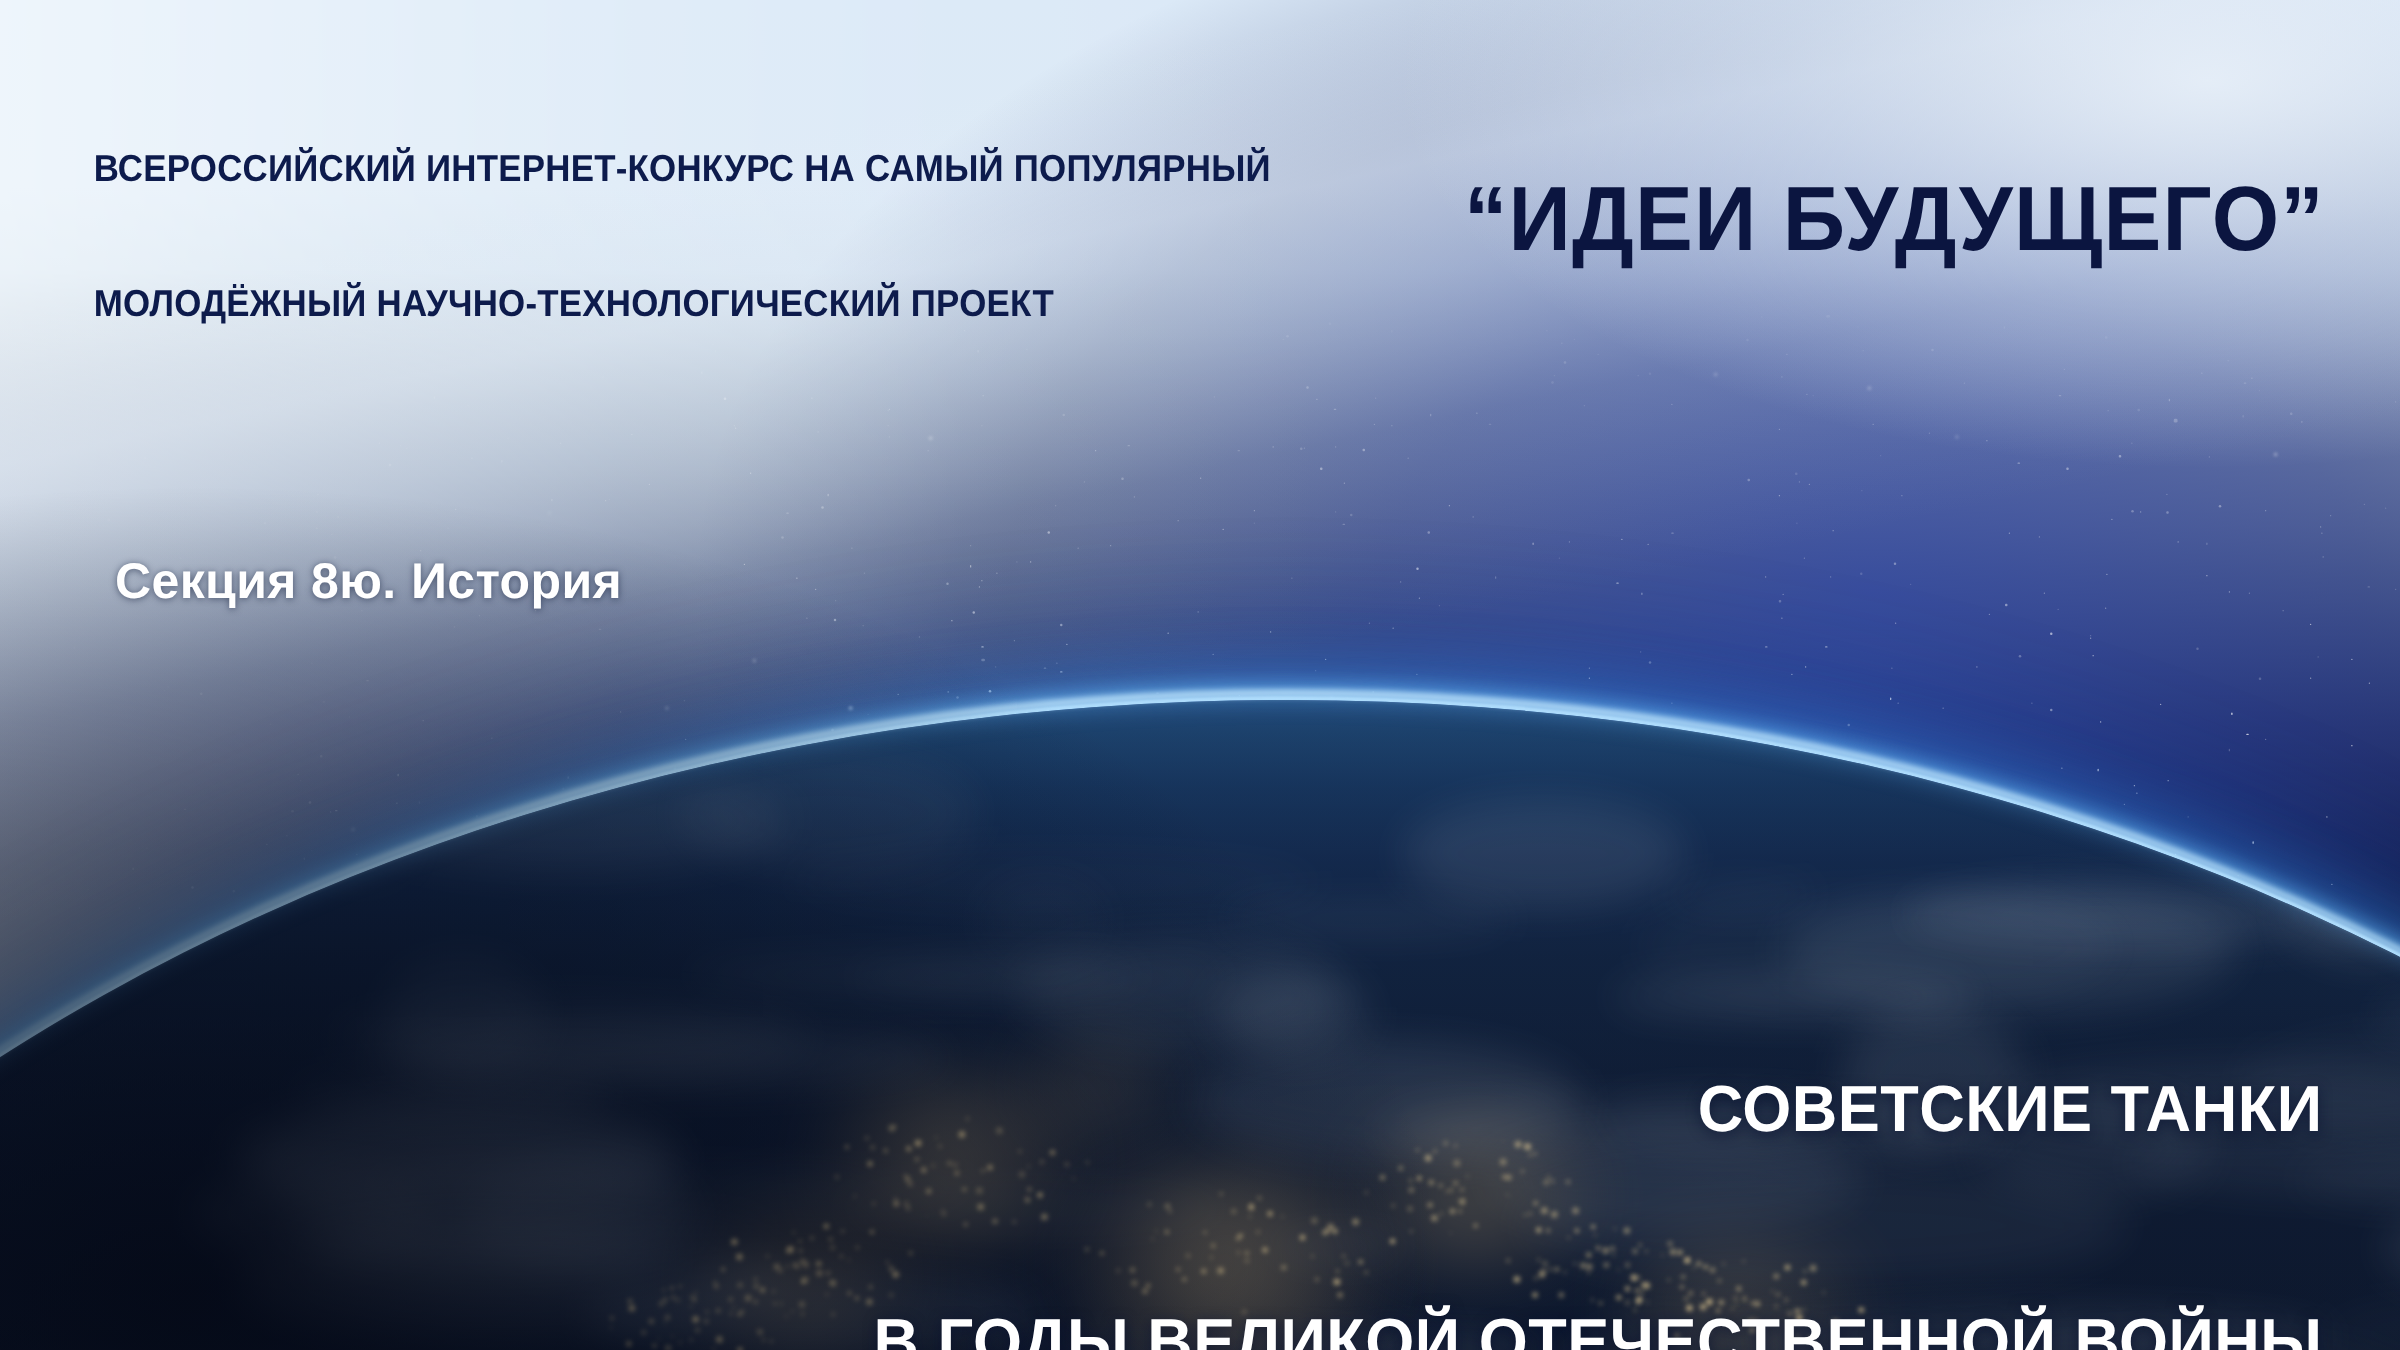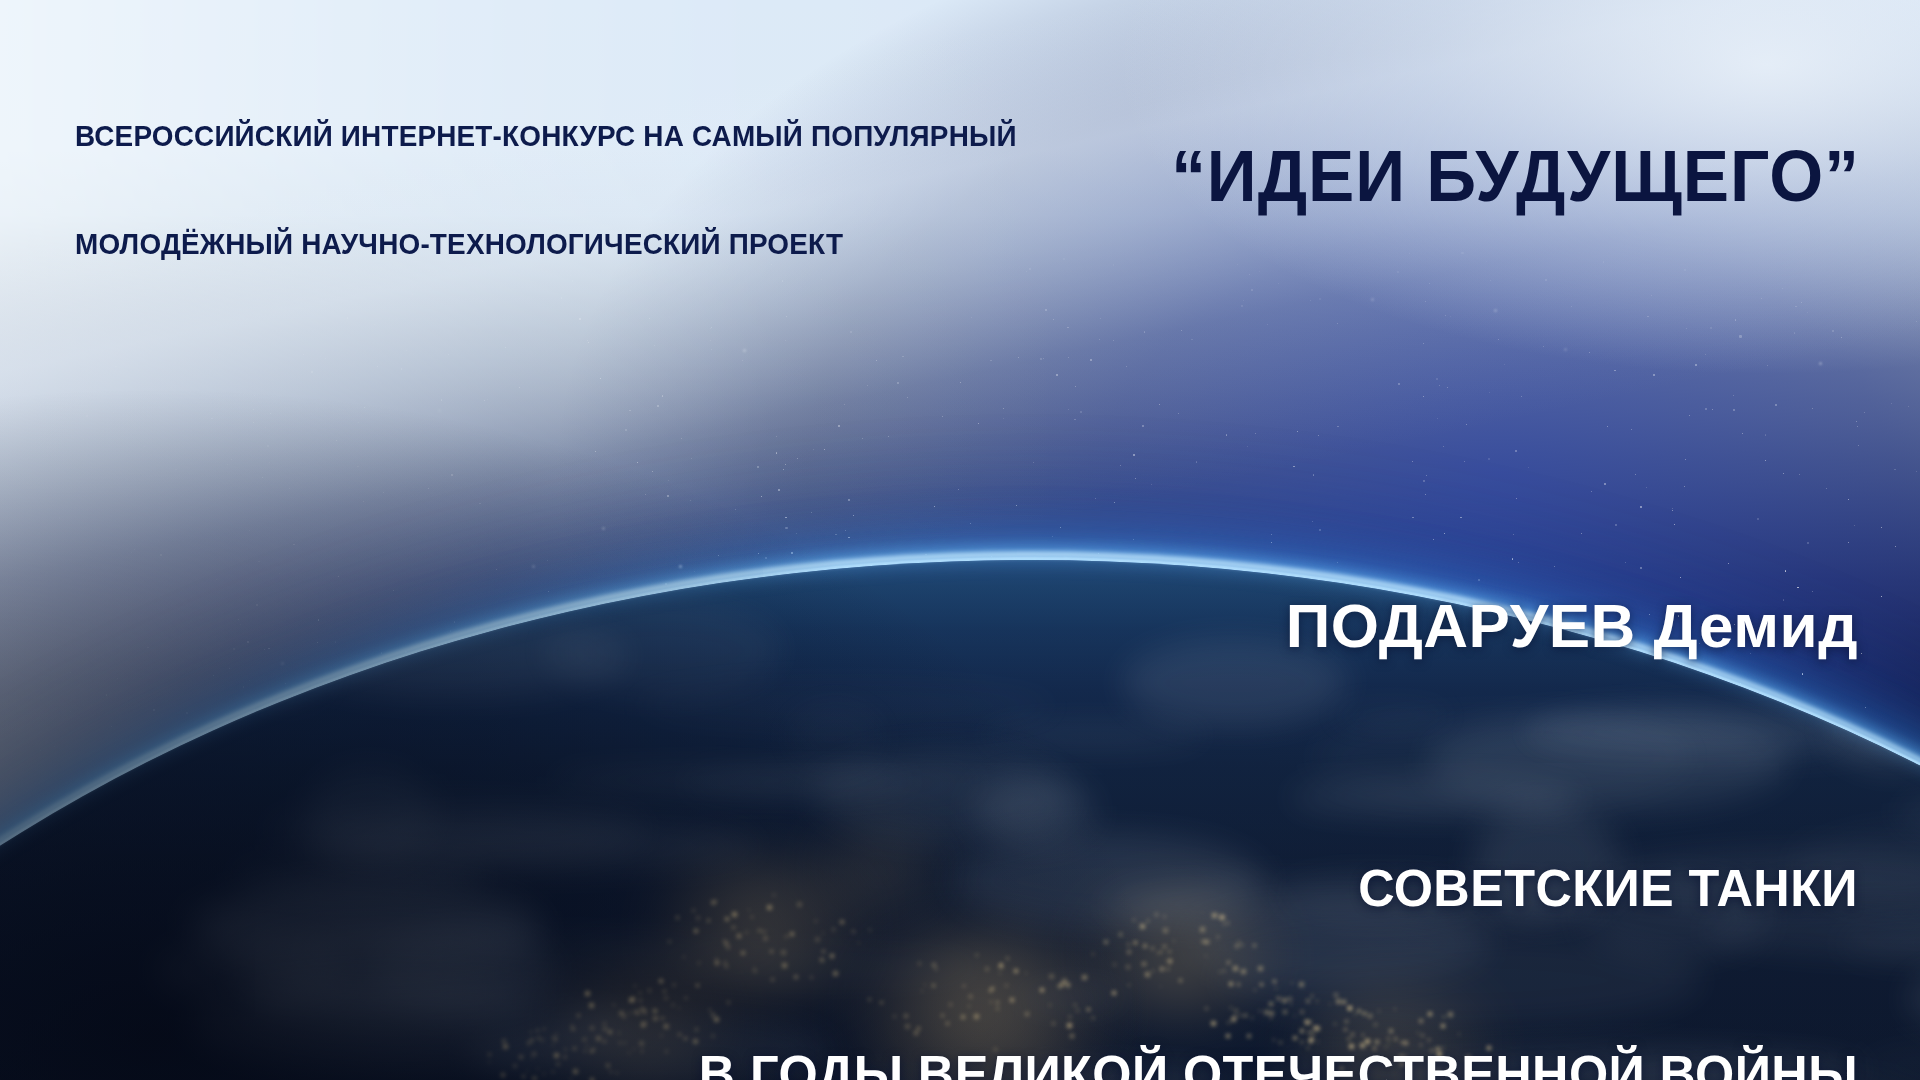--- a/index.html
+++ b/index.html
@@ -1455,21 +1455,21 @@
 
   <div class="bg-layer bg-vignette"></div>
 
   <div class="txt header-block">
     <span class="header-line">ВСЕРОССИЙСКИЙ ИНТЕРНЕТ-КОНКУРС НА САМЫЙ ПОПУЛЯРНЫЙ</span>
     <span class="header-line">МОЛОДЁЖНЫЙ НАУЧНО-ТЕХНОЛОГИЧЕСКИЙ ПРОЕКТ</span>
   </div>
 
   <div class="txt main-title">“ИДЕИ БУДУЩЕГО”</div>
 
-
-  <div class="txt author">ПОДАРУЕВ Демид</div>
+  <div class="txt section-label">Секция 8ю. История</div>
+
 
   <div class="txt project-title">
     <span class="project-line">СОВЕТСКИЕ ТАНКИ</span>
     <span class="project-line">В ГОДЫ ВЕЛИКОЙ ОТЕЧЕСТВЕННОЙ ВОЙНЫ</span>
   </div>
 
 </div>
 
 </body></html>

